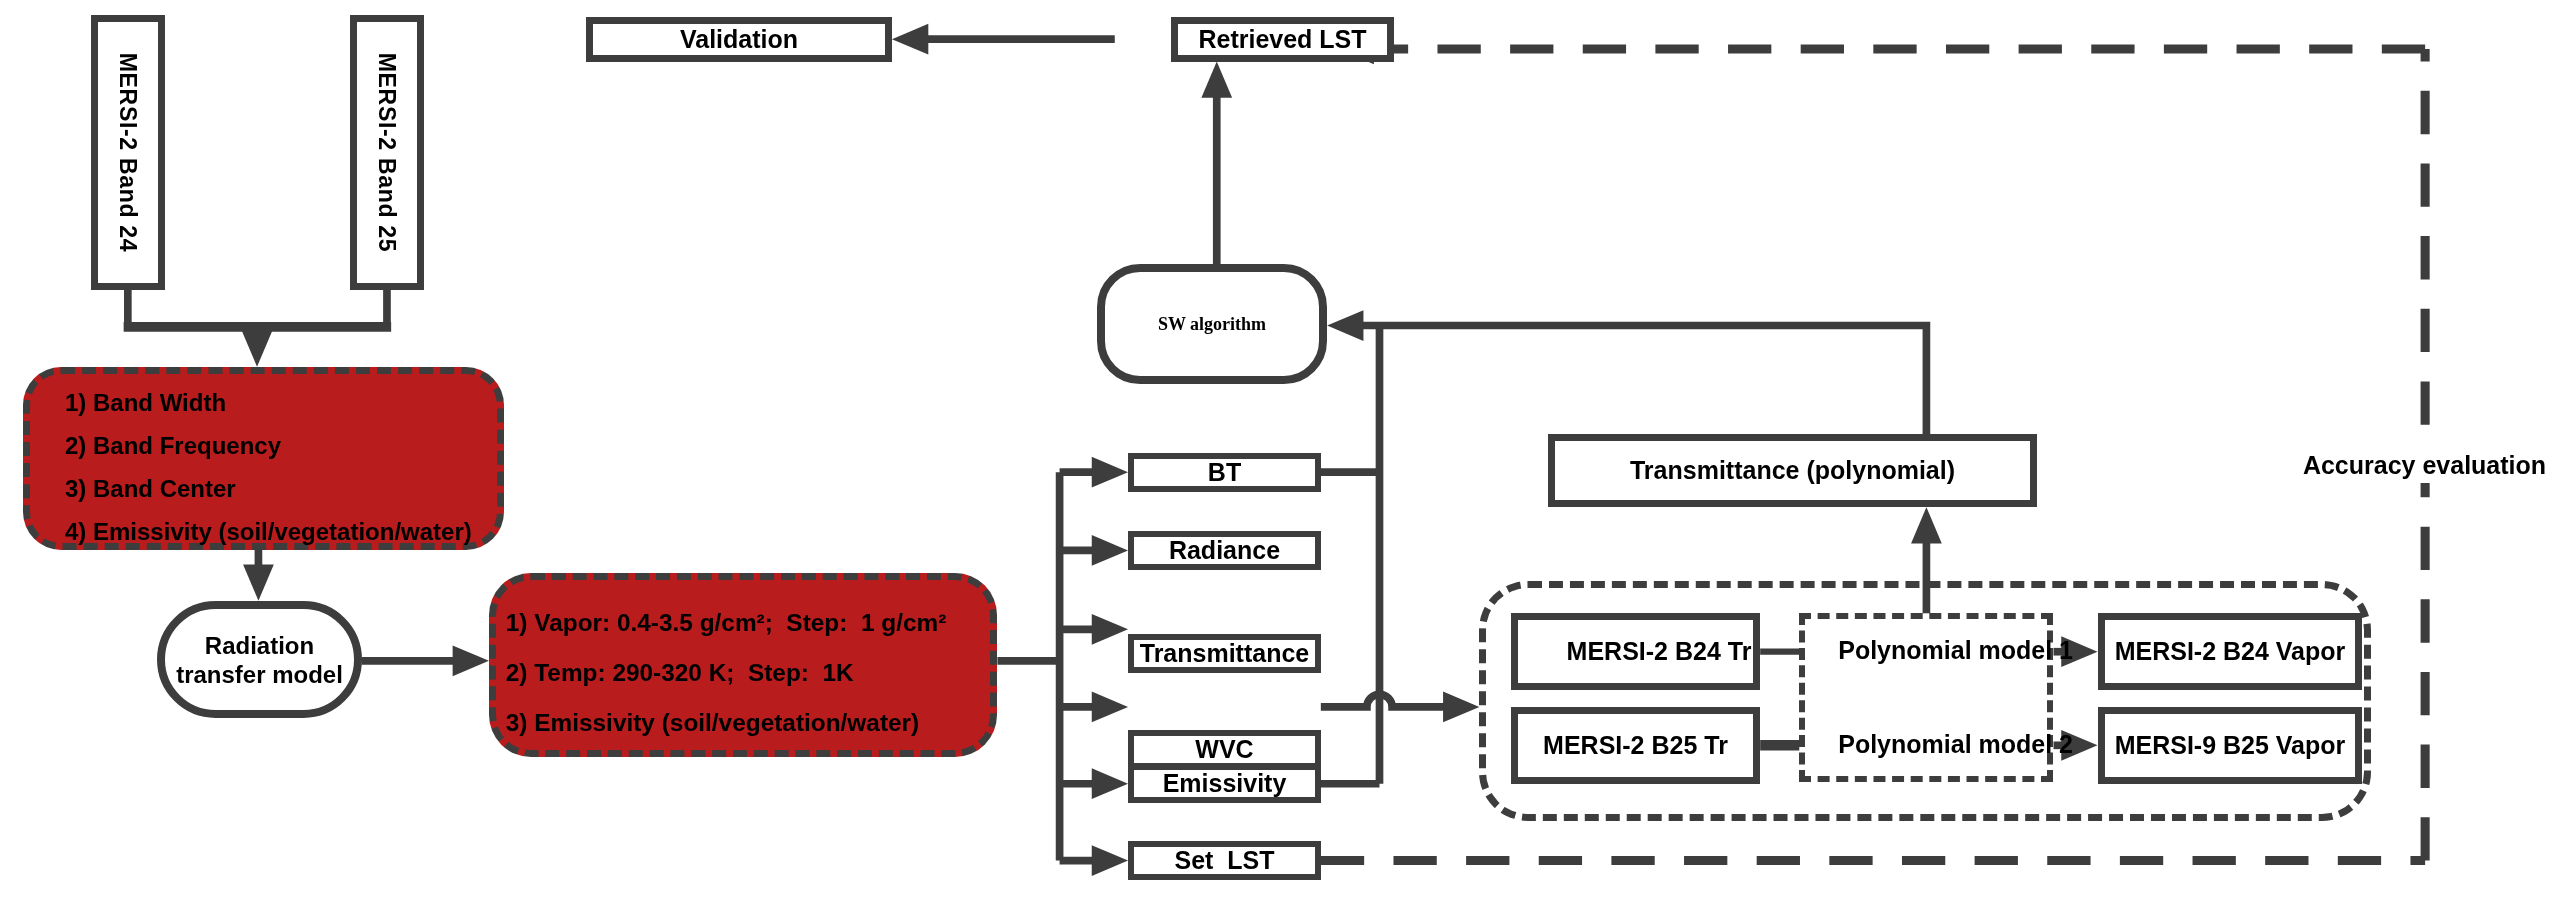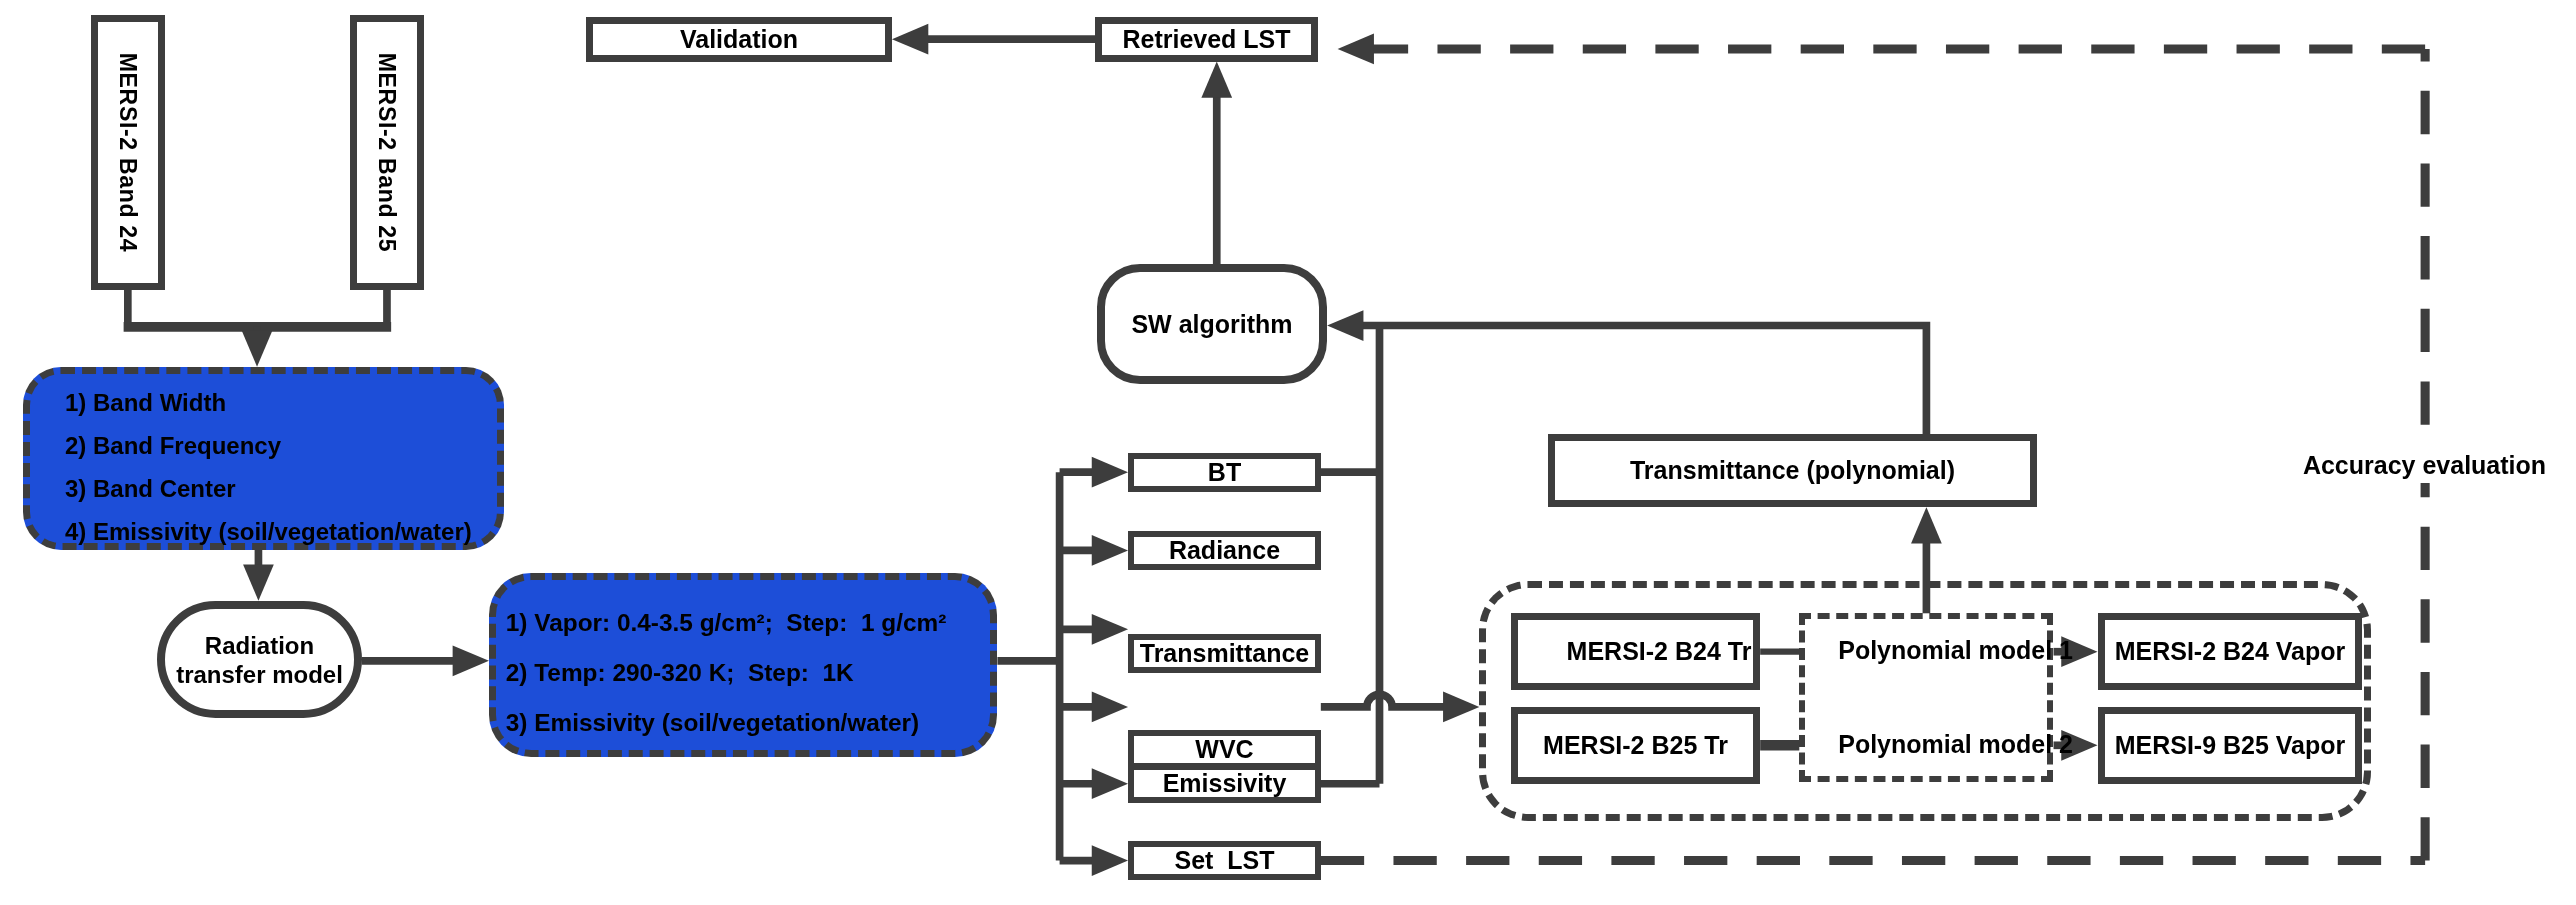--- a/index.html
+++ b/index.html
@@ -11,25 +11,25 @@
     font-weight:700;
     color:#000000;
     overflow:hidden;
   }
   .canvas svg.wires{position:absolute;left:0;top:0;z-index:1;}
   .node{position:absolute;z-index:2;box-sizing:border-box;background:#ffffff;
         display:flex;align-items:center;justify-content:center;text-align:center;}
   .solid{border:7px solid #3d3d3d;}
   .vbox{border:7px solid #3d3d3d;}
   .vbox span{transform:rotate(90deg);white-space:nowrap;font-size:23px;letter-spacing:0.7px;}
-  .dashedbox{border:7px dashed #3d3d3d;border-radius:38px;background:#1d4ed8;
+  .dashedbox{border:7px dashed #3d3d3d;border-radius:38px;background:#b91c1c;
              display:block;text-align:left;}
   .dashedbox .ln{display:block;white-space:nowrap;}
   .stadium{border:8.4px solid #3d3d3d;border-radius:59px;font-size:24px;line-height:29px;}
-  .swnode{border:8.4px solid #3d3d3d;border-radius:43px;font-size:25px;}
+  .swnode{border:8.4px solid #3d3d3d;border-radius:43px;font-size:18px;font-family:Liberation Serif, serif;}
   .outbox{left:1128px;width:193px;height:39px;border:6.3px solid #3d3d3d;font-size:25px;}
   .gbox{border:7.7px solid #3d3d3d;font-size:25px;background:#ffffff;}
   .group{border:7px dashed #3d3d3d;border-radius:49px;background:transparent;}
   .innerdash{border:6.3px dashed #3d3d3d;background:transparent;}
   .polylabel{position:absolute;z-index:2;width:293px;text-align:right;font-size:25px;background:transparent;}
   .toplabel{font-size:25px;}
   .accuracy{position:absolute;z-index:3;background:#ffffff;font-size:25px;text-align:center;padding:2.8px 0;}
 </style>
 </head>
 <body>
@@ -147,21 +147,21 @@
     <span>Emissivity</span>
   </div>
   <div class="node solid outbox" style="top:841px;">
     <span>Set&nbsp; LST</span>
   </div>
 
   <div class="node swnode" style="left:1097px;top:264px;width:230px;height:120px;">
     <span>SW algorithm</span>
   </div>
 
-  <div class="node solid toplabel" style="left:1095px;top:17px;width:223px;height:45px;">
+  <div class="node solid toplabel" style="left:1171px;top:17px;width:223px;height:45px;">
     <span>Retrieved LST</span>
   </div>
   <div class="node solid toplabel" style="left:586px;top:17px;width:306px;height:45px;">
     <span>Validation</span>
   </div>
 
   <div class="node solid" style="left:1548px;top:434px;width:489px;height:73px;font-size:25px;">
     <span>Transmittance (polynomial)</span>
   </div>
 

